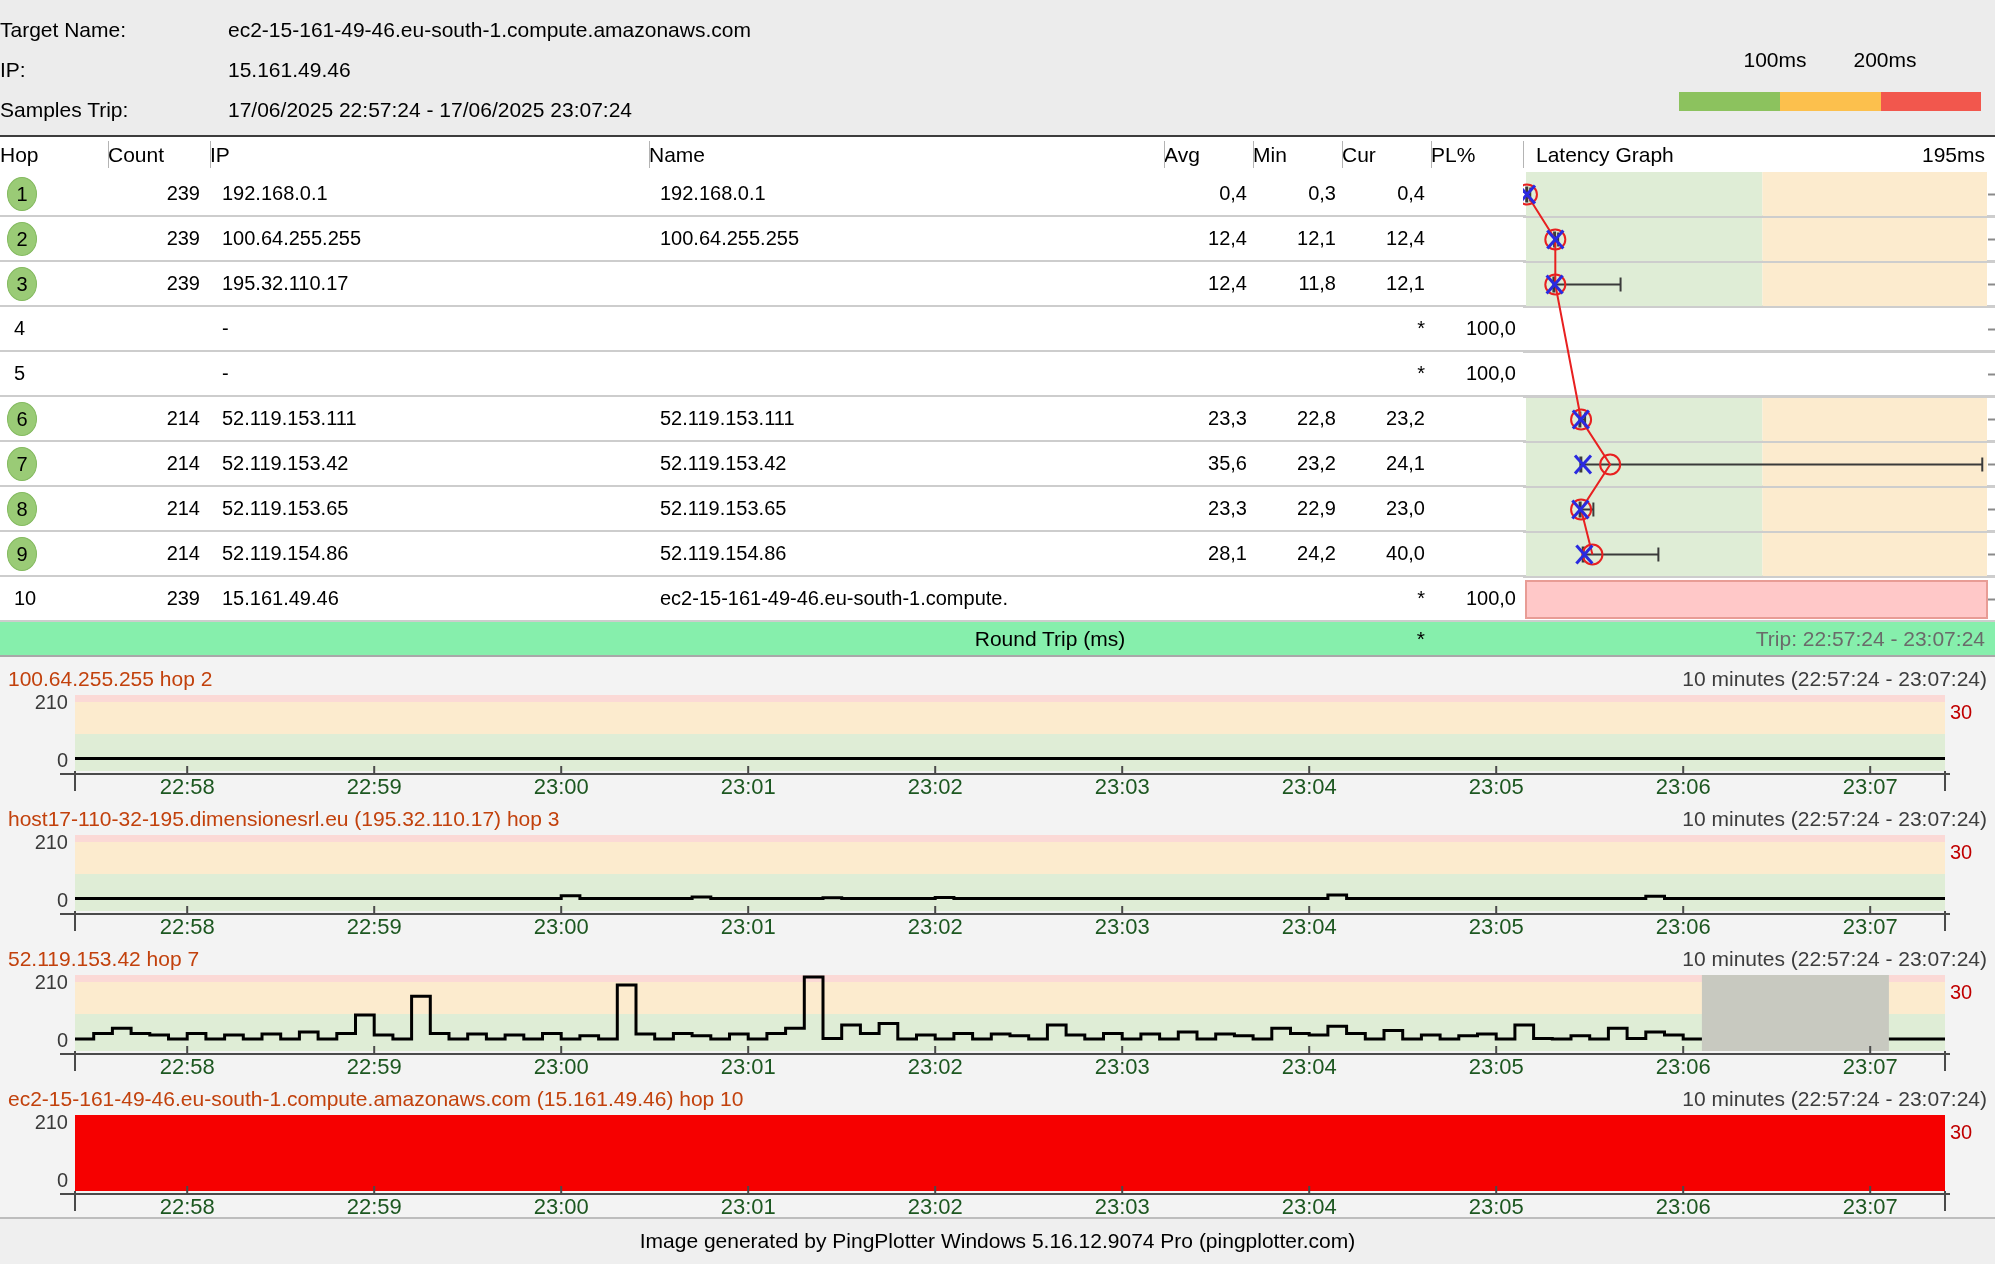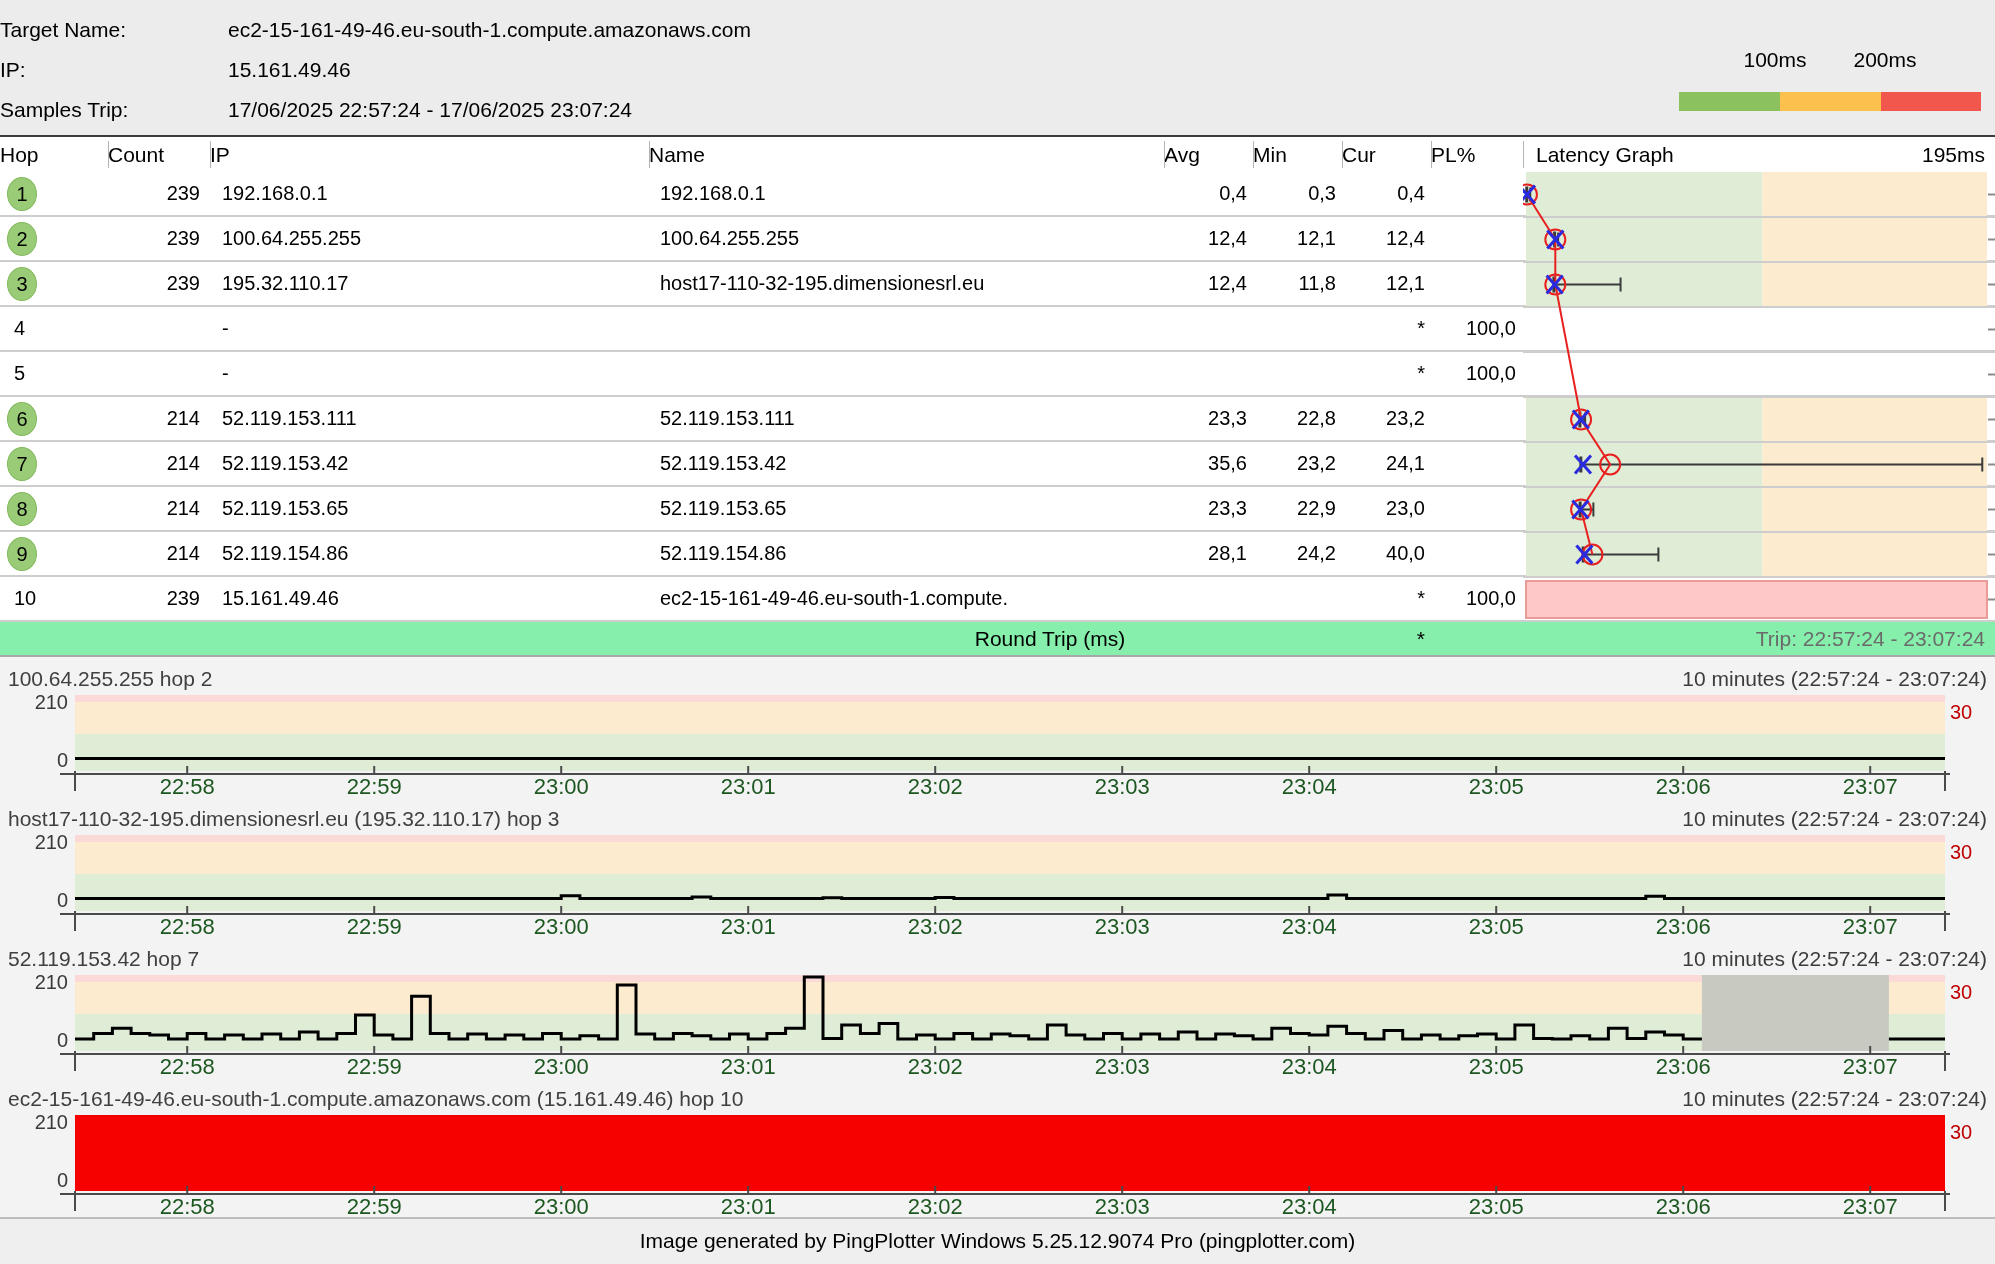--- a/index.html
+++ b/index.html
@@ -24,21 +24,21 @@
          background:#9acb76;border:1px solid #84ba60;box-sizing:border-box;
          text-align:center;line-height:32px;font-size:20px;}
   .hopplain{position:absolute;left:14px;top:0;height:43px;line-height:43px;font-size:20px;}
   
   .rtrow{top:622px;left:0;width:1995px;height:35px;background:#86efac;border-bottom:2px solid #a8a8a8;box-sizing:border-box;}
   .rt-label{left:880px;width:340px;text-align:center;line-height:33px;font-size:21px;}
   .rt-star{left:1342px;width:83px;text-align:right;line-height:33px;font-size:21px;}
   .rt-focus{right:10px;text-align:right;line-height:33px;font-size:21px;color:#6a6a6a;}
   
   .panel{left:0;width:1995px;height:140px;background:#f3f3f3;}
-  .p-title{left:8px;top:10px;font-size:21px;color:#404040;white-space:nowrap;}
+  .p-title{left:8px;top:10px;font-size:21px;color:#c2410c;white-space:nowrap;}
   .p-duration{right:8px;top:10px;font-size:21px;color:#3c3c3c;white-space:nowrap;}
   .p-ymax{left:20px;width:48px;text-align:right;font-size:20px;color:#3a3a3a;}
   .p-ymin{left:20px;width:48px;text-align:right;font-size:20px;color:#3a3a3a;}
   .p-pl{left:1950px;font-size:20px;color:#c00000;}
   
   .footer{top:1217px;left:0;width:1995px;height:47px;background:#efefef;border-top:2px solid #bdbdbd;box-sizing:border-box;}
   .footer-text{width:1995px;text-align:center;line-height:43px;font-size:21px;}
 </style>
 </head>
 <body>
@@ -97,21 +97,20 @@
         <div class="cell" style="left: 222px; width: 420px;">100.64.255.255</div>
         <div class="cell" style="left: 660px; width: 500px;">100.64.255.255</div>
         <div class="cell num" style="left: 1164px; width: 83px;">12,4</div>
         <div class="cell num" style="left: 1253px; width: 83px;">12,1</div>
         <div class="cell num" style="left: 1342px; width: 83px;">12,4</div>
       </div>
       <div class="trow" style="top: 90px;">
         <div class="badge">3</div>
         <div class="cell num" style="left: 108px; width: 92px;">239</div>
         <div class="cell" style="left: 222px; width: 420px;">195.32.110.17</div>
-        <div class="cell" style="left: 660px; width: 500px;">host17-110-32-195.dimensionesrl.eu</div>
         <div class="cell num" style="left: 1164px; width: 83px;">12,4</div>
         <div class="cell num" style="left: 1253px; width: 83px;">11,8</div>
         <div class="cell num" style="left: 1342px; width: 83px;">12,1</div>
       </div>
       <div class="trow" style="top: 135px;">
         <div class="hopplain">4</div>
         <div class="cell" style="left: 222px; width: 420px;">-</div>
         <div class="cell num" style="left: 1342px; width: 83px;">*</div>
         <div class="cell num" style="left: 1431px; width: 85px;">100,0</div>
       </div>
@@ -395,15 +394,15 @@
           <text x="1496.2" y="99" text-anchor="middle" font-size="22" fill="#1c5720" font-family="&quot;Liberation Sans&quot;,sans-serif">23:05</text>
           <line x1="1683.2" y1="71" x2="1683.2" y2="79" stroke="#4a4a4a" stroke-width="2"></line>
           <text x="1683.2" y="99" text-anchor="middle" font-size="22" fill="#1c5720" font-family="&quot;Liberation Sans&quot;,sans-serif">23:06</text>
           <line x1="1870.2" y1="71" x2="1870.2" y2="79" stroke="#4a4a4a" stroke-width="2"></line>
           <text x="1870.2" y="99" text-anchor="middle" font-size="22" fill="#1c5720" font-family="&quot;Liberation Sans&quot;,sans-serif">23:07</text>
         </svg>
       </div>
     </div>
 
   <div class="abs footer">
-    <div class="abs footer-text">Image generated by PingPlotter Windows 5.25.12.9074 Pro (pingplotter.com)</div>
+    <div class="abs footer-text">Image generated by PingPlotter Windows 5.16.12.9074 Pro (pingplotter.com)</div>
   </div>
 </div>
 
 </body></html>

